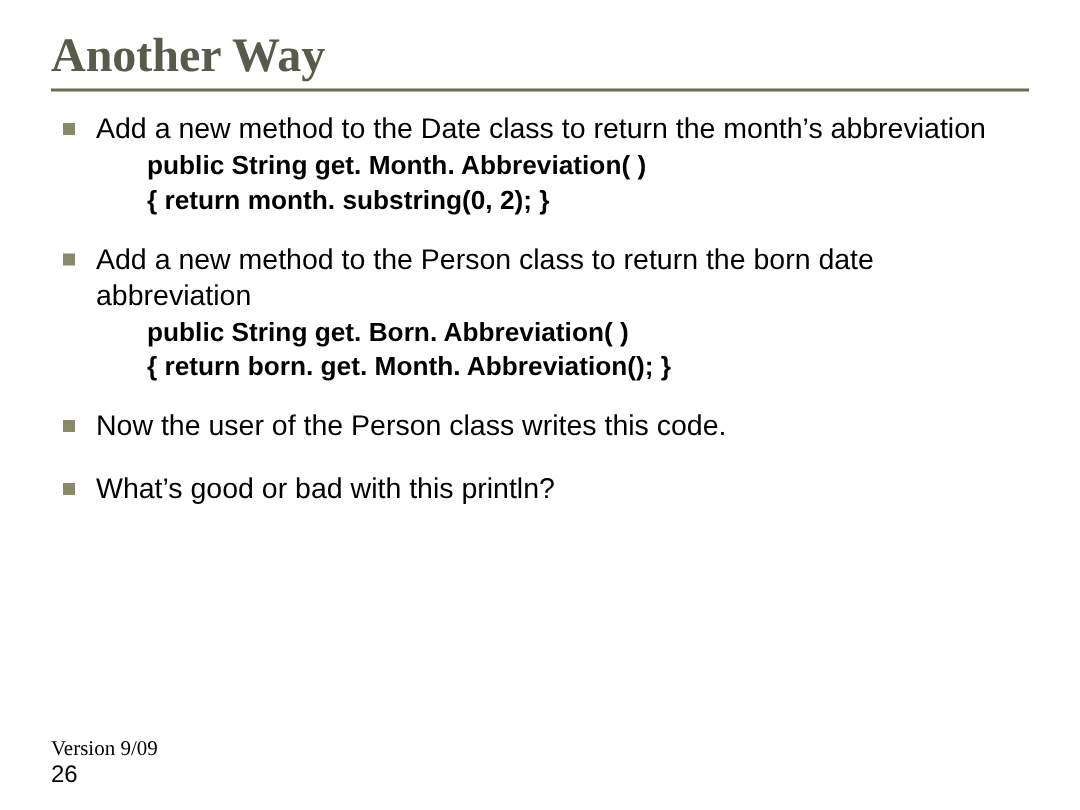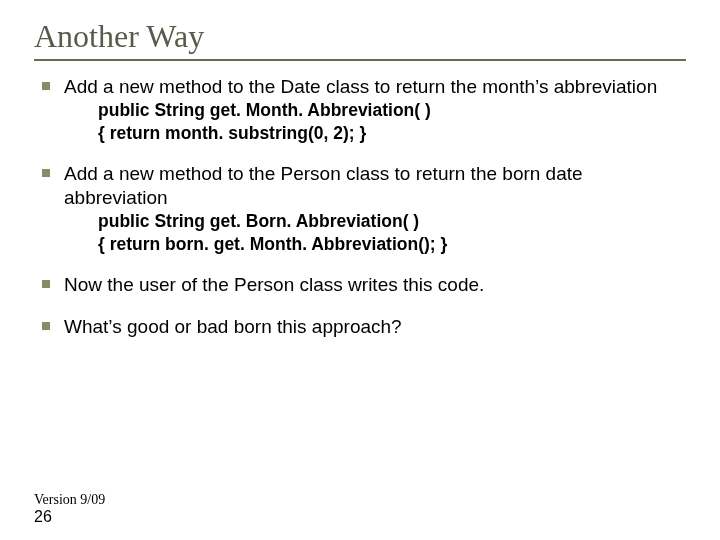--- a/index.html
+++ b/index.html
@@ -14,21 +14,21 @@
   }
   .slide {
     position: relative;
     width: 720px;
     height: 540px;
     box-sizing: border-box;
     padding: 18px 34px 0 34px;
   }
   .title {
     font-size: 32px;
-    font-weight: 400;
+    font-weight: 700;
     color: #5a5a4a;
     margin: 0 0 4px 0;
   }
   .rule {
     border: none;
     border-top: 2px solid #6b6b52;
     margin: 0 0 14px 0;
   }
   .bullets {
     list-style: none;
@@ -100,21 +100,21 @@
     </li>
     <li>
       <span>Add a new method to the Person class to return the born date abbreviation</span>
       <span class="code">public String get. Born. Abbreviation( )
 { return born. get. Month. Abbreviation(); }</span>
     </li>
     <li>
       <span>Now the user of the Person class writes this code.</span>
     </li>
     <li>
-      <span>What’s good or bad born this approach?</span>
+      <span>What’s good or bad with this println?</span>
     </li>
   </ul>
 
   <div class="footer">
     <span class="version">Version 9/09</span>
     <span class="pagenum">26</span>
   </div>
 </div>
 
 </body></html>

